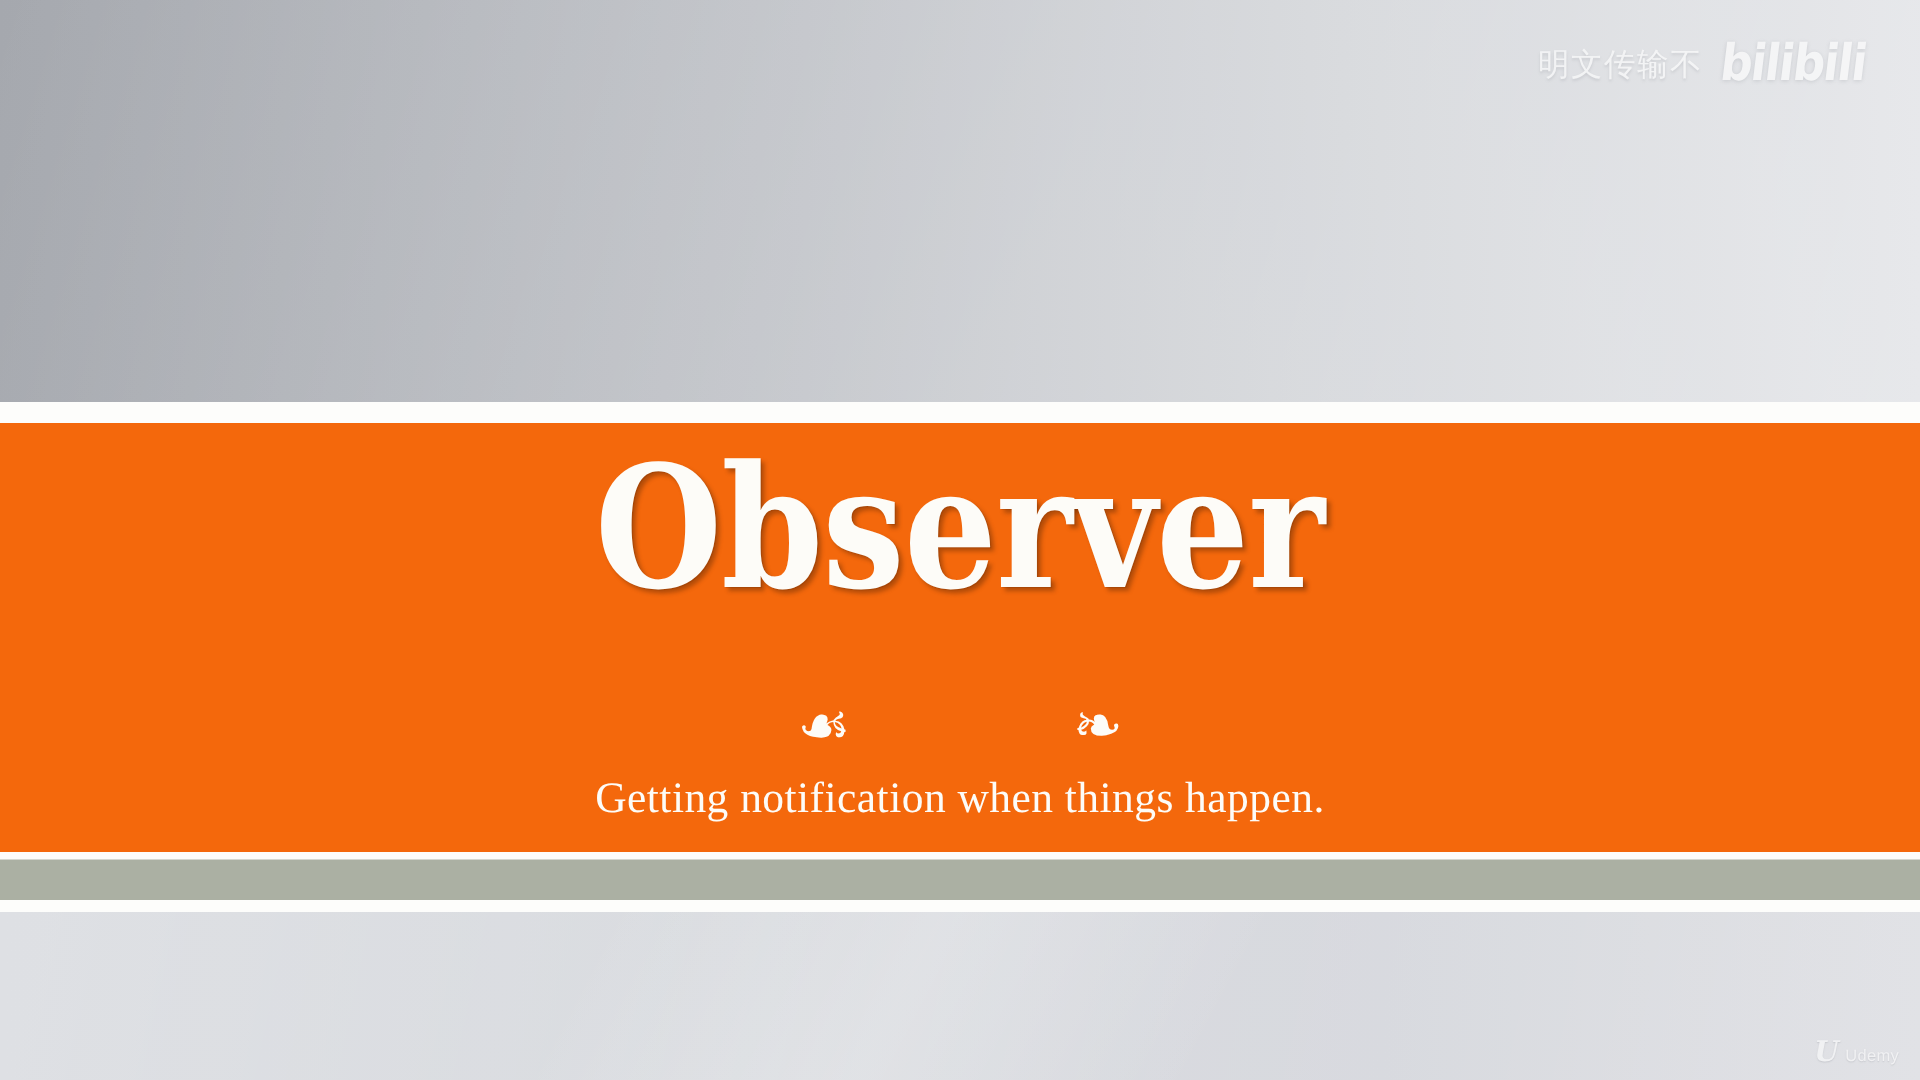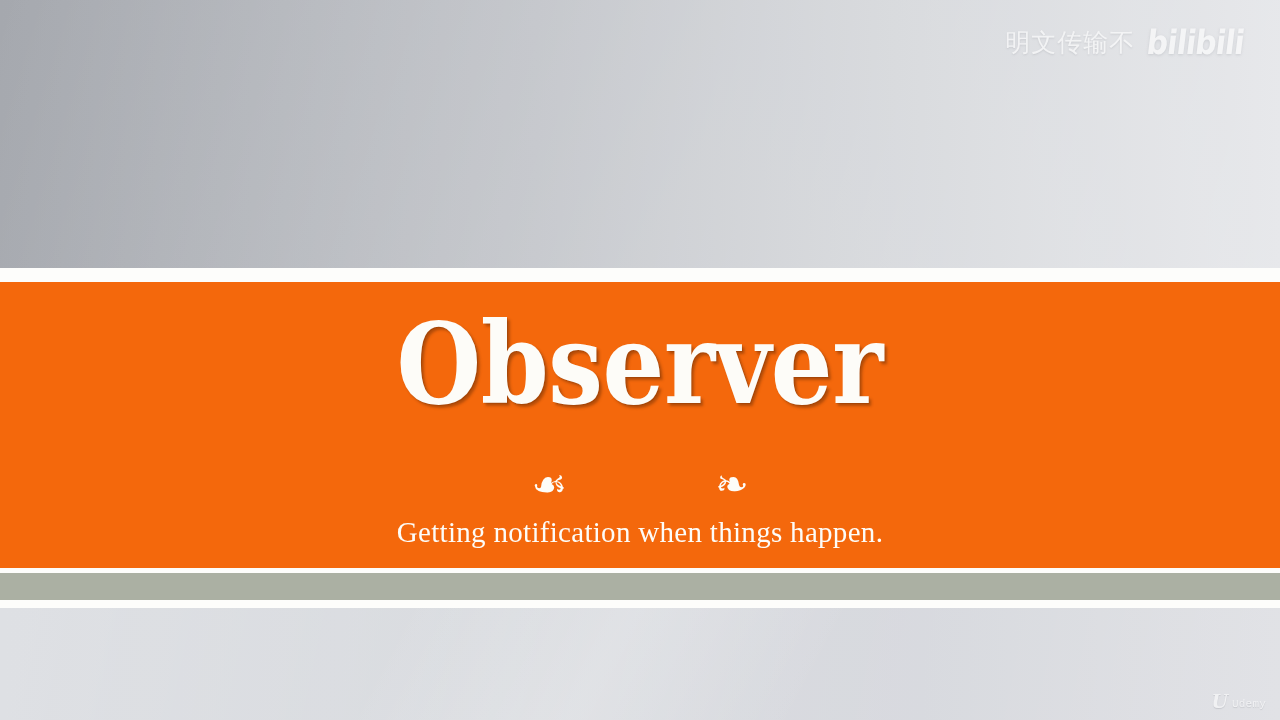--- a/index.html
+++ b/index.html
@@ -92,21 +92,21 @@
     top: 573px;
     width: 1280px;
     height: 27px;
     background: #abb0a3;
   }
 
   
   .title-wrap {
     position: absolute;
     left: 0;
-    top: 304px;
+    top: 292px;
     width: 1280px;
     text-align: center;
   }
 
   .title {
     display: inline-block;
     font-family: "DejaVu Serif", "Liberation Serif", serif;
     font-weight: 700;
     font-size: 113px;
     line-height: 1.06;
@@ -169,21 +169,21 @@
     top: 27px;
     display: flex;
     align-items: center;
     gap: 12px;
     opacity: 0.62;
     pointer-events: none;
   }
 
   .wm-bili-text {
     font-family: "DejaVu Sans", sans-serif;
-    font-size: 25px;
+    font-size: 21px;
     line-height: 26px;
     color: #ffffff;
     letter-spacing: 1px;
     text-shadow: 0 1px 2px rgba(120,124,132,0.35);
   }
 
   .wm-bili-logo {
     font-family: "DejaVu Sans", sans-serif;
     font-size: 30px;
     font-weight: 700;
@@ -210,21 +210,21 @@
     font-family: "DejaVu Serif", serif;
     font-style: italic;
     font-weight: 700;
     font-size: 19px;
     line-height: 19px;
     color: #ffffff;
     text-shadow: 0 1px 1px rgba(130,134,142,0.5);
   }
 
   .wm-udemy-text {
-    font-family: Liberation Mono, monospace;
+    font-family: Liberation Sans, sans-serif;
     font-size: 11px;
     line-height: 14px;
     color: #ffffff;
     letter-spacing: 0.2px;
     text-shadow: 0 1px 1px rgba(130,134,142,0.5);
   }
 </style>
 </head>
 <body>
 

